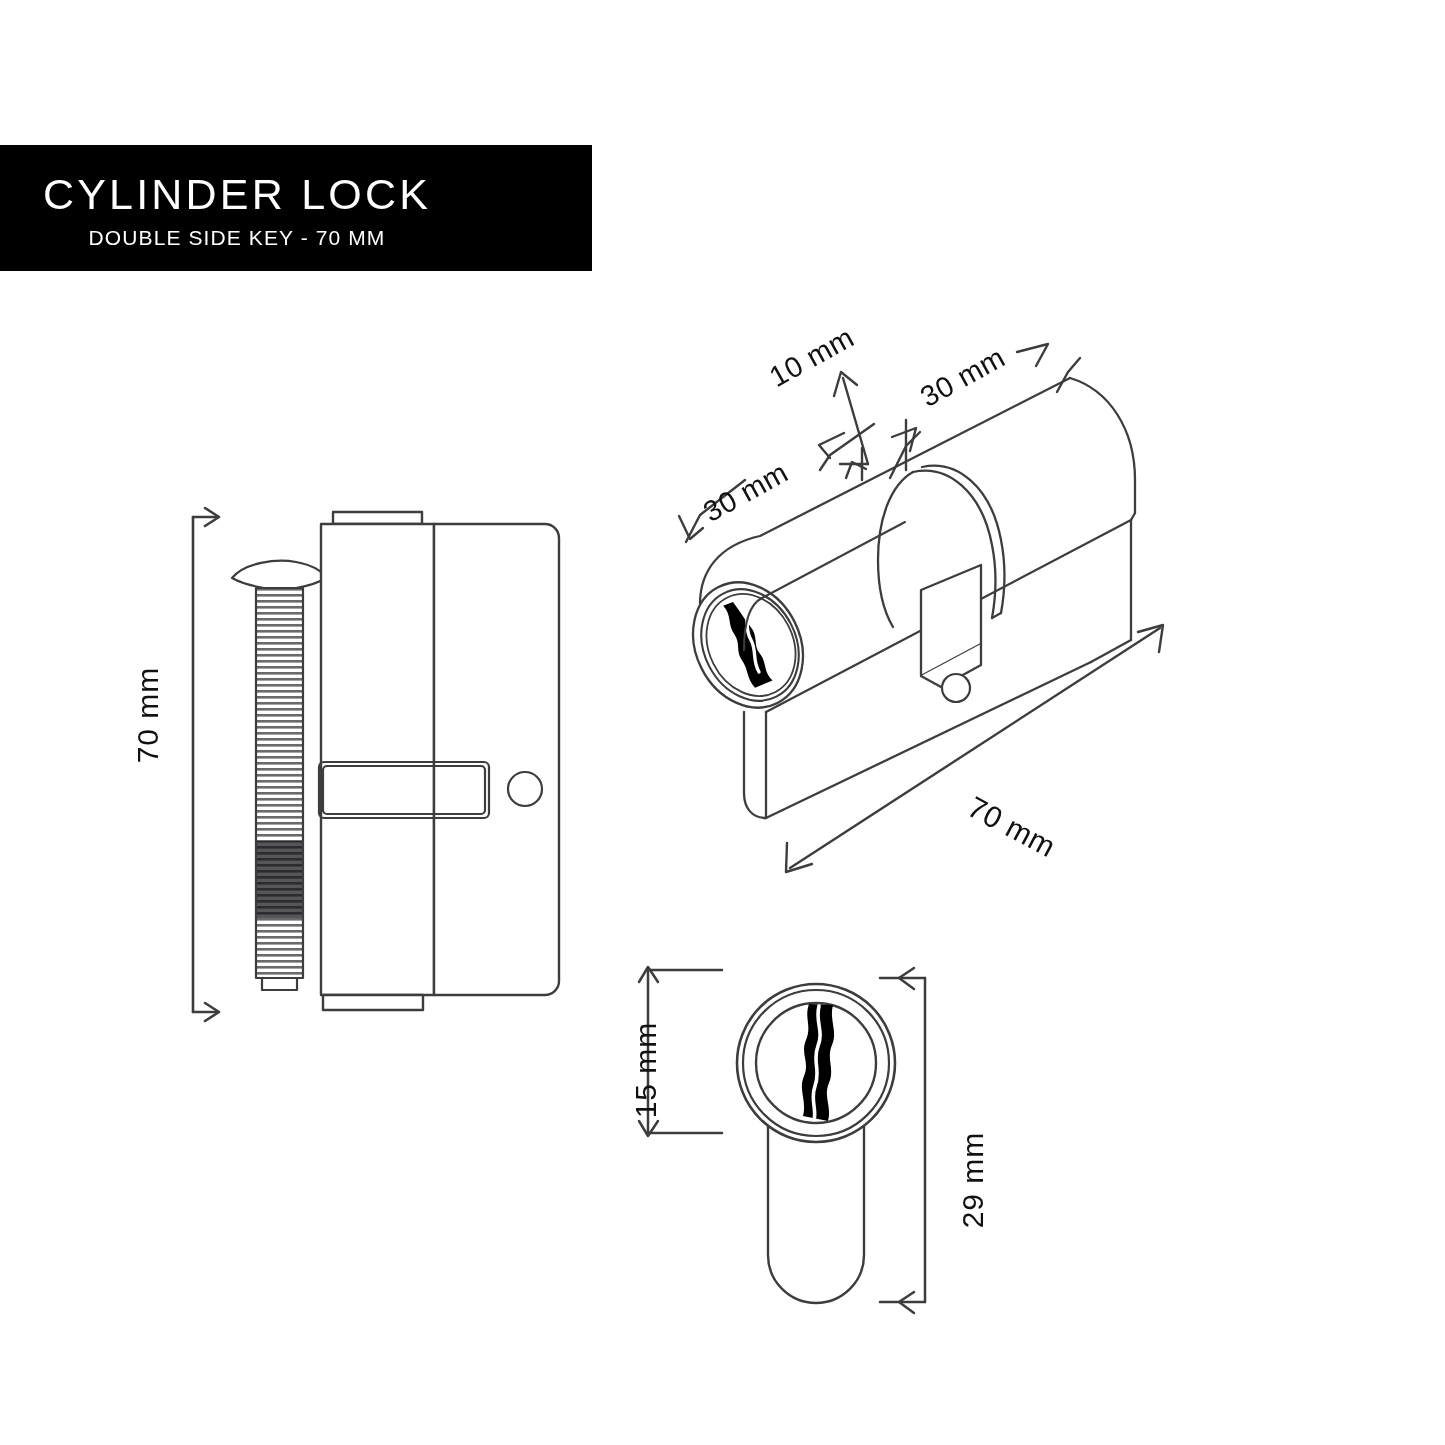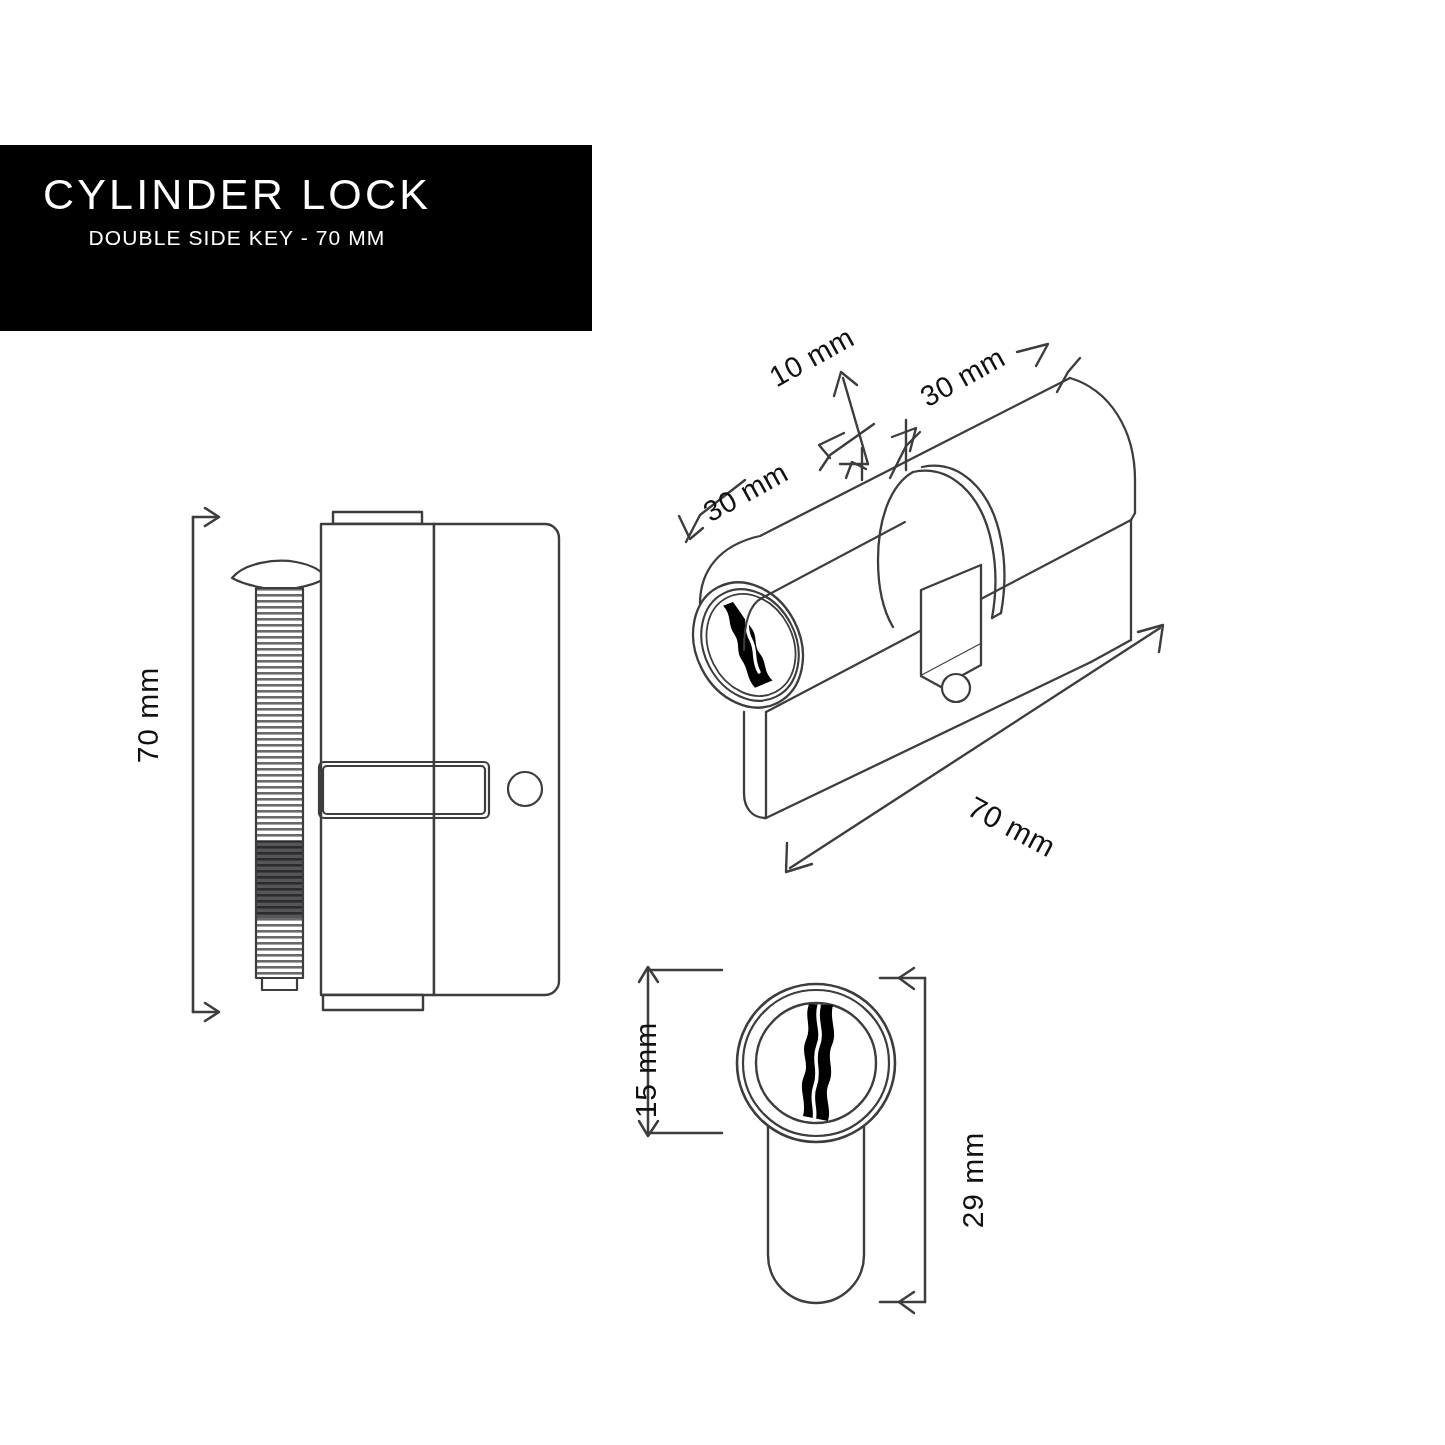--- a/index.html
+++ b/index.html
@@ -16,21 +16,21 @@
     font-family: "Liberation Sans", sans-serif;
     color: #000000;
   }
 
   
   #title-banner {
     position: absolute;
     left: 0;
     top: 145px;
     width: 592px;
-    height: 186px;
+    height: 126px;
     background: #000000;
     box-sizing: border-box;
   }
   #title-main {
     position: absolute;
     left: 0;
     right: 0;
     top: 28px;
     text-align: center;
     padding-right: 118px;

